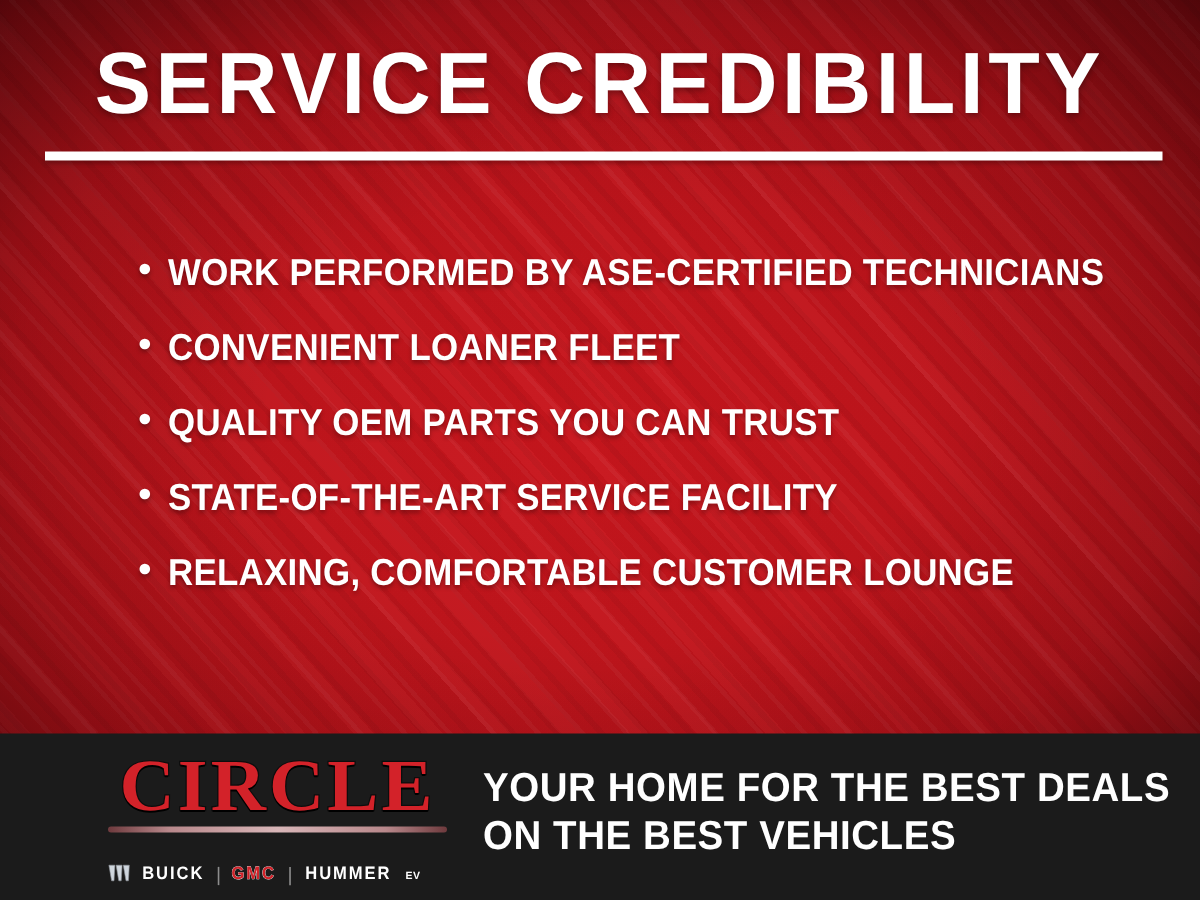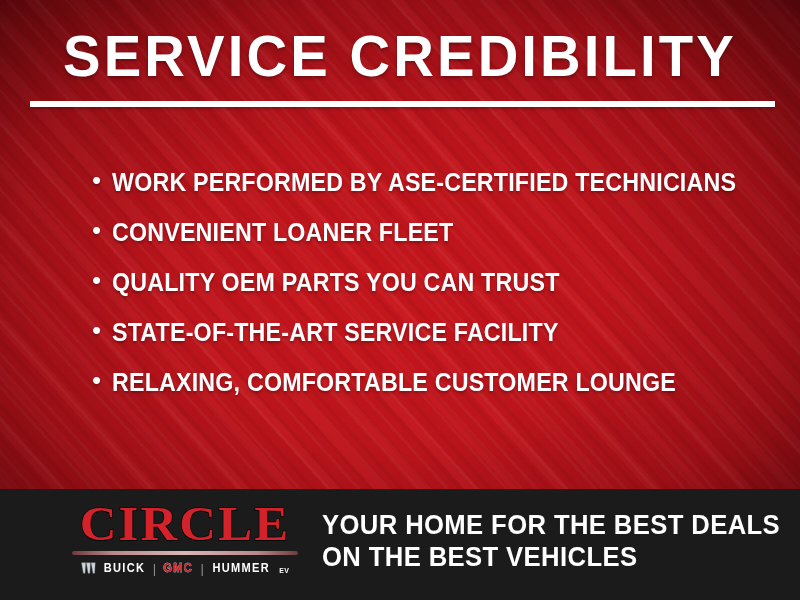--- a/index.html
+++ b/index.html
@@ -162,26 +162,26 @@
     text-shadow: 0 1px 0 #000;
   }
   .logo-bar {
     margin-top: 3px;
     height: 4px;
     width: 226px;
     background: linear-gradient(90deg,#6e3a3d 0%, #b8888b 18%, #d8b6b8 50%, #b8888b 82%, #6e3a3d 100%);
     border-radius: 2px;
   }
   .brand-strip {
-    margin-top: 5px;
+    margin-top: 19px;
     width: 226px;
     height: 16px;
     display: flex;
     align-items: center;
-    justify-content: center;
+    justify-content: flex-start;
     gap: 6px;
   }
   .buick-shield {
     display: inline-flex;
     align-items: center;
   }
   .brand-name {
     font-family: "Liberation Sans Narrow", "Liberation Sans", sans-serif;
     font-weight: bold;
     font-size: 12px;

